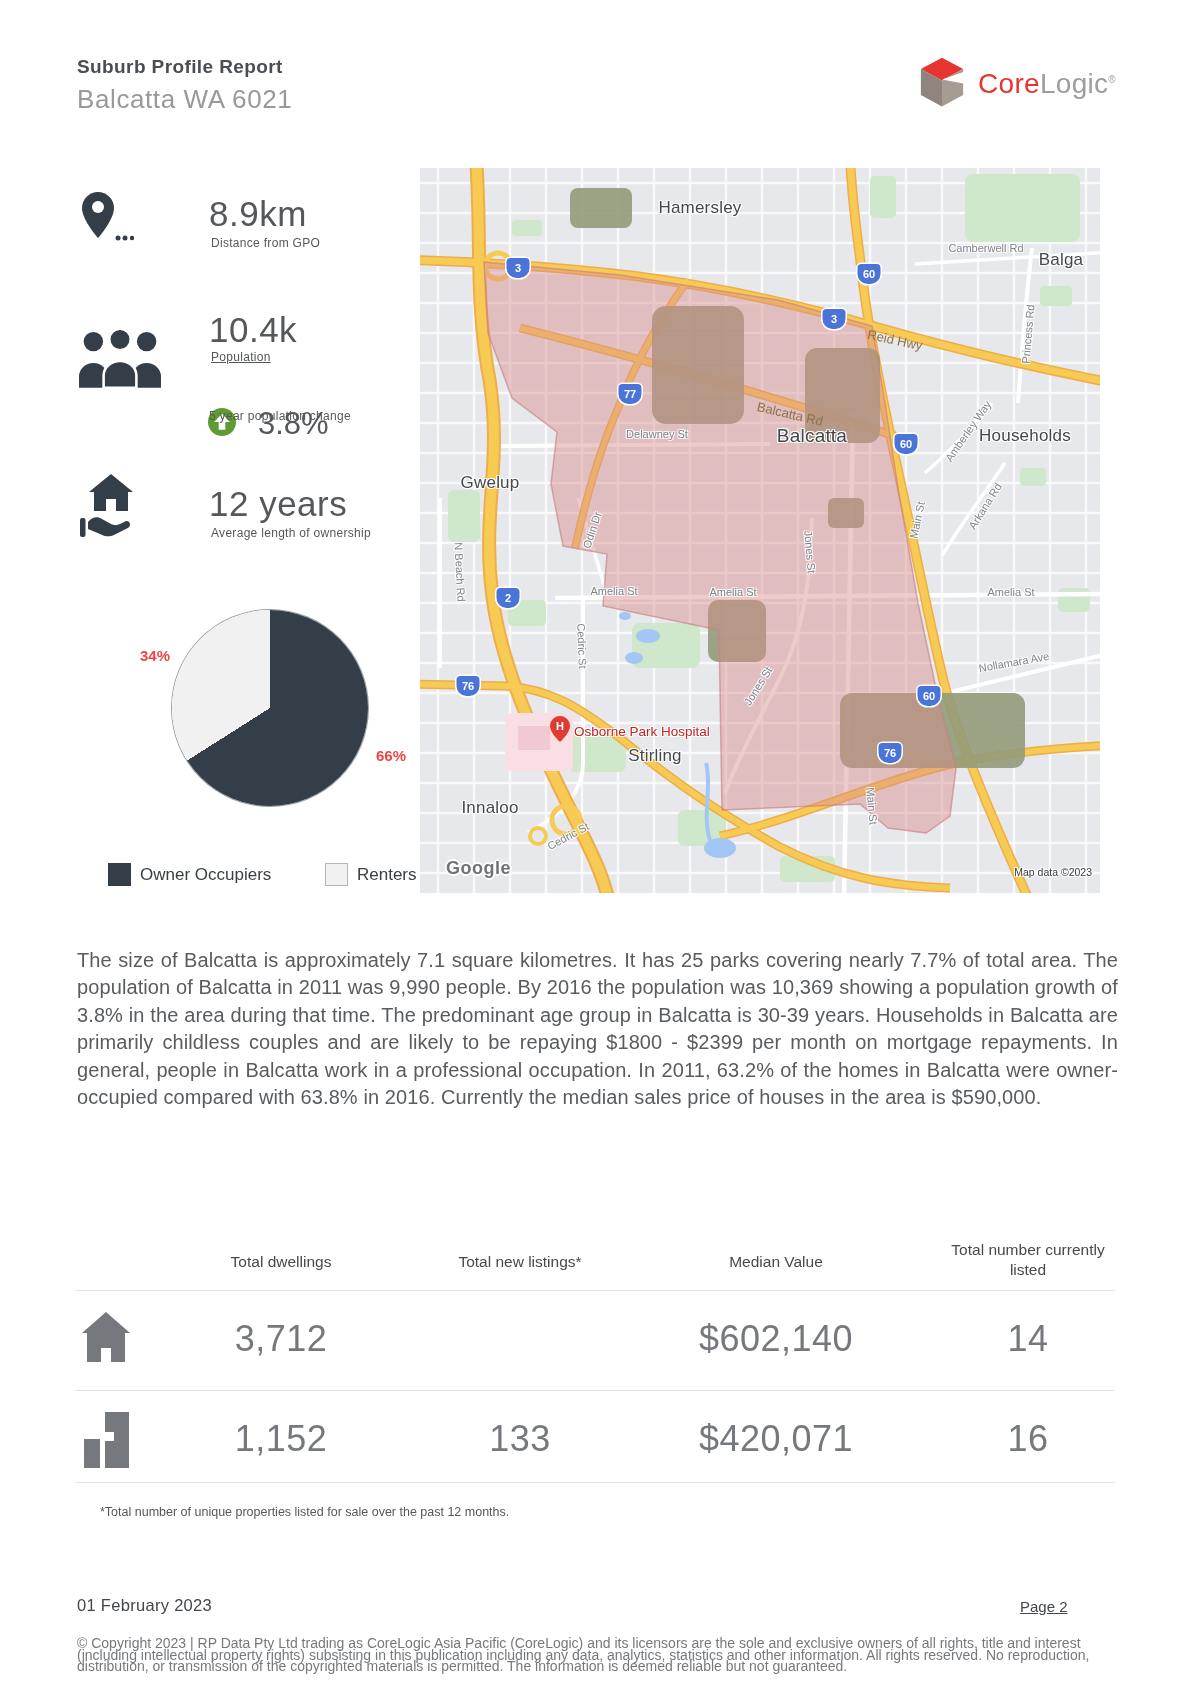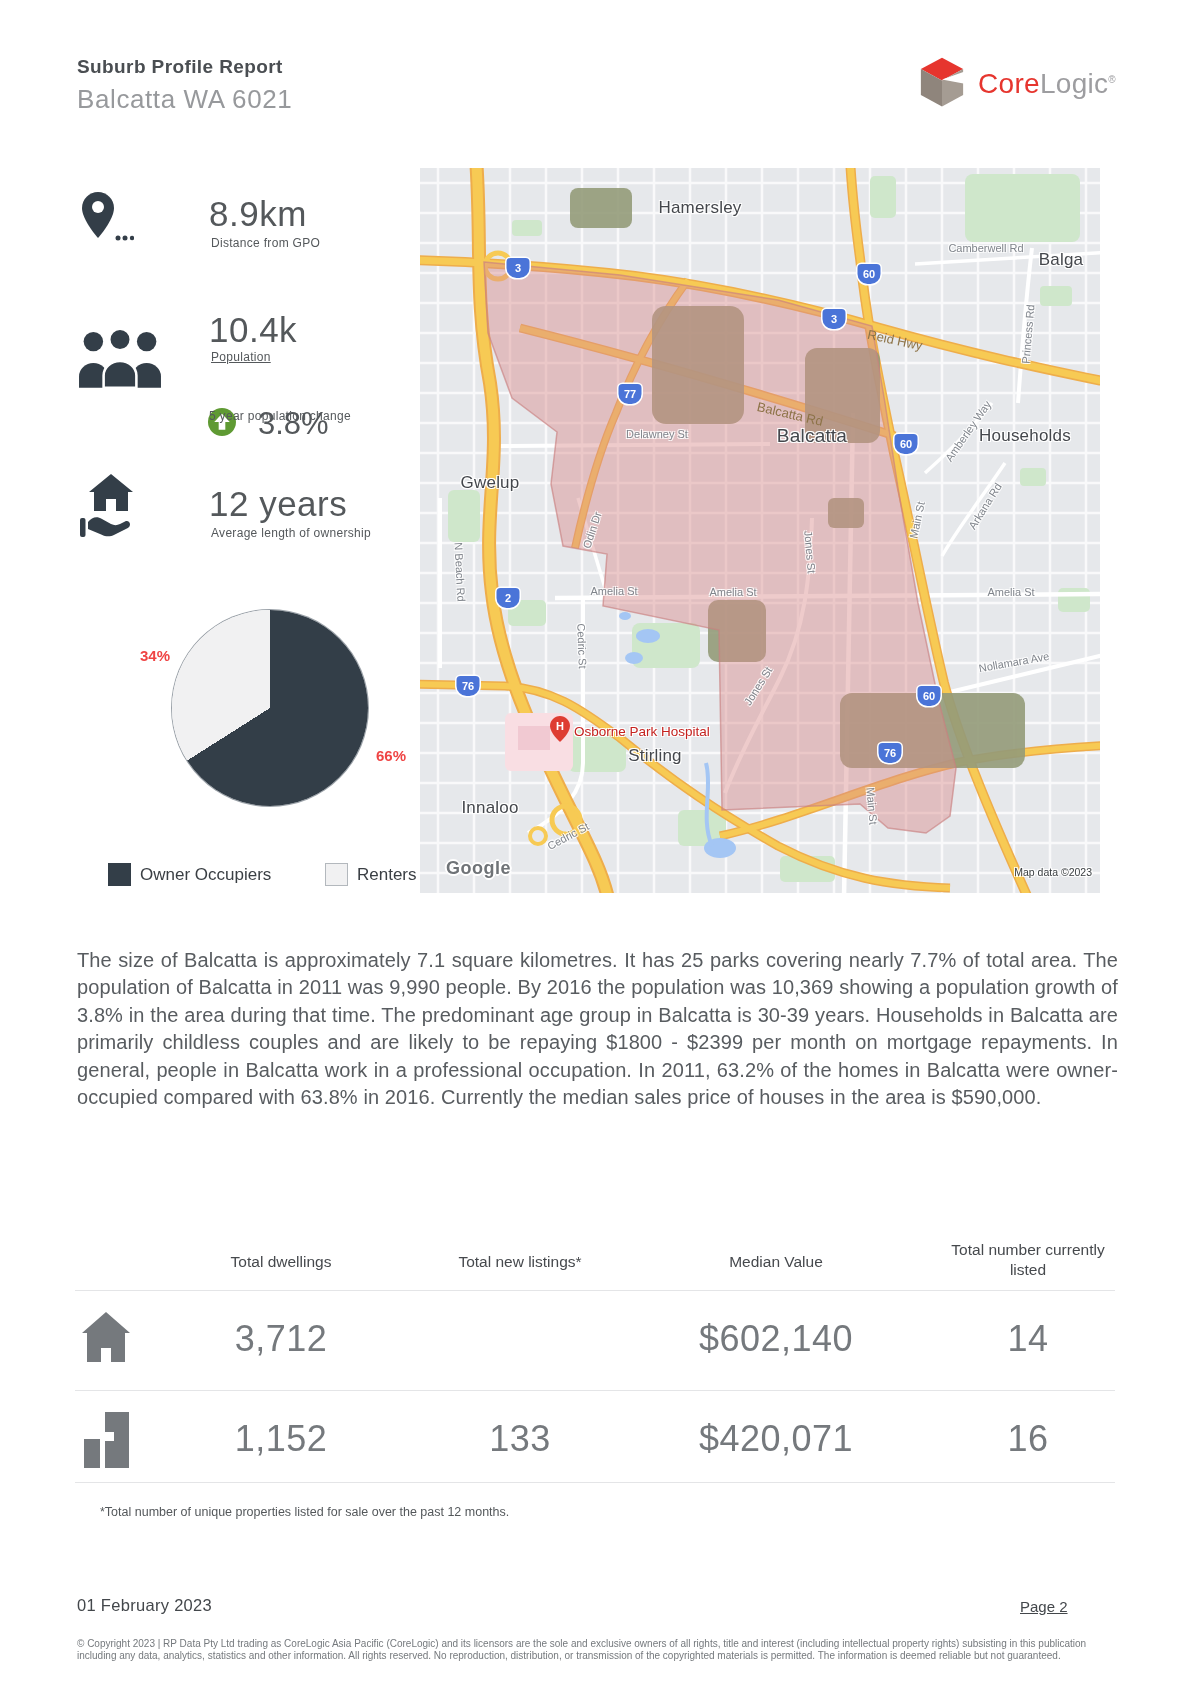--- a/index.html
+++ b/index.html
@@ -57,21 +57,21 @@
 
   
   .th{font-size:15.5px;color:#46494d;text-align:center;width:240px;line-height:20px;}
   .td{font-size:36px;color:#75797d;text-align:center;width:240px;letter-spacing:.5px;}
   .tdiv{left:75px;width:1040px;height:1px;background:#e4e5e7;}
   .footnote{left:100px;top:1505px;font-size:12.5px;color:#54585b;}
 
   
   .f-date{left:77px;top:1596px;font-size:16.5px;color:#43474b;letter-spacing:.3px;}
   .f-page{left:1020px;top:1598px;width:100px;text-align:left;font-size:15px;color:#43474b;text-decoration:underline;}
-  .copyright{left:77px;top:1638px;width:1015px;font-size:10px;line-height:11.5px;color:#75797d;}
+  .copyright{left:77px;top:1638px;width:1015px;font-size:14px;line-height:11.5px;color:#75797d;}
 </style>
 </head>
 <body>
 
 <div class="page">
 
   <div class="abs rpt-title">Suburb Profile Report</div>
   <div class="abs rpt-sub">Balcatta WA 6021</div>
   <div class="abs logo">
     <span>

